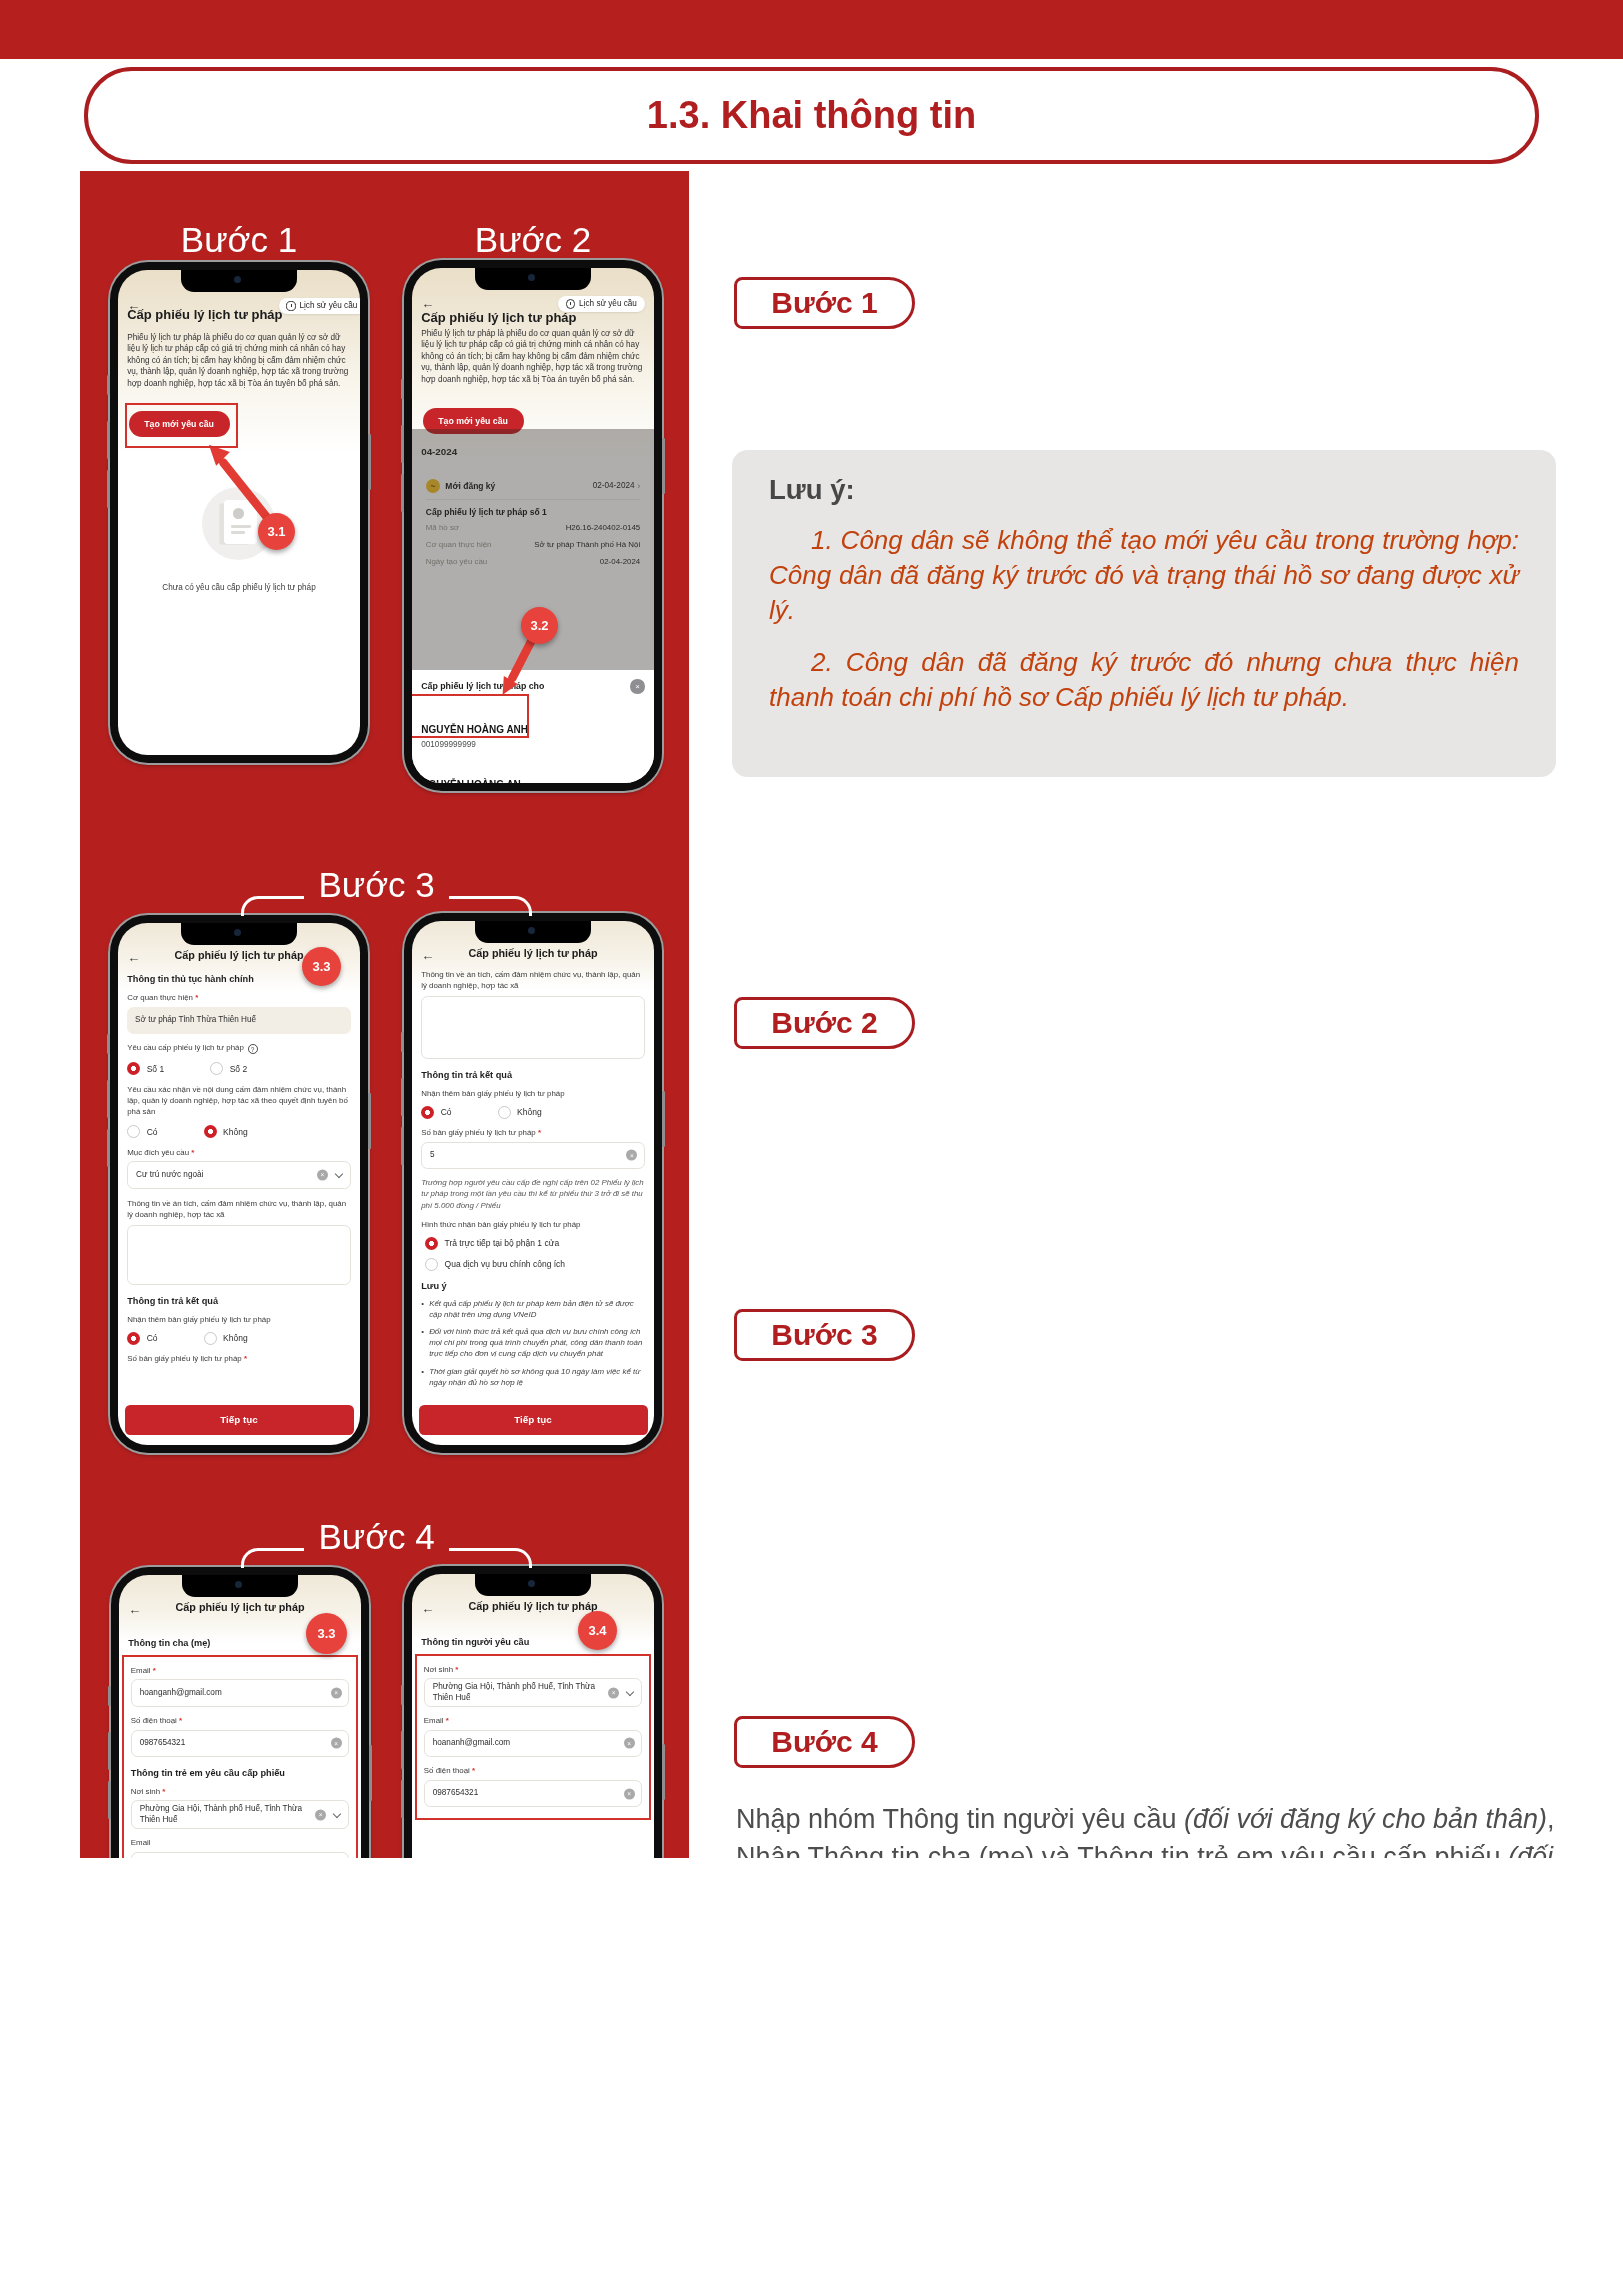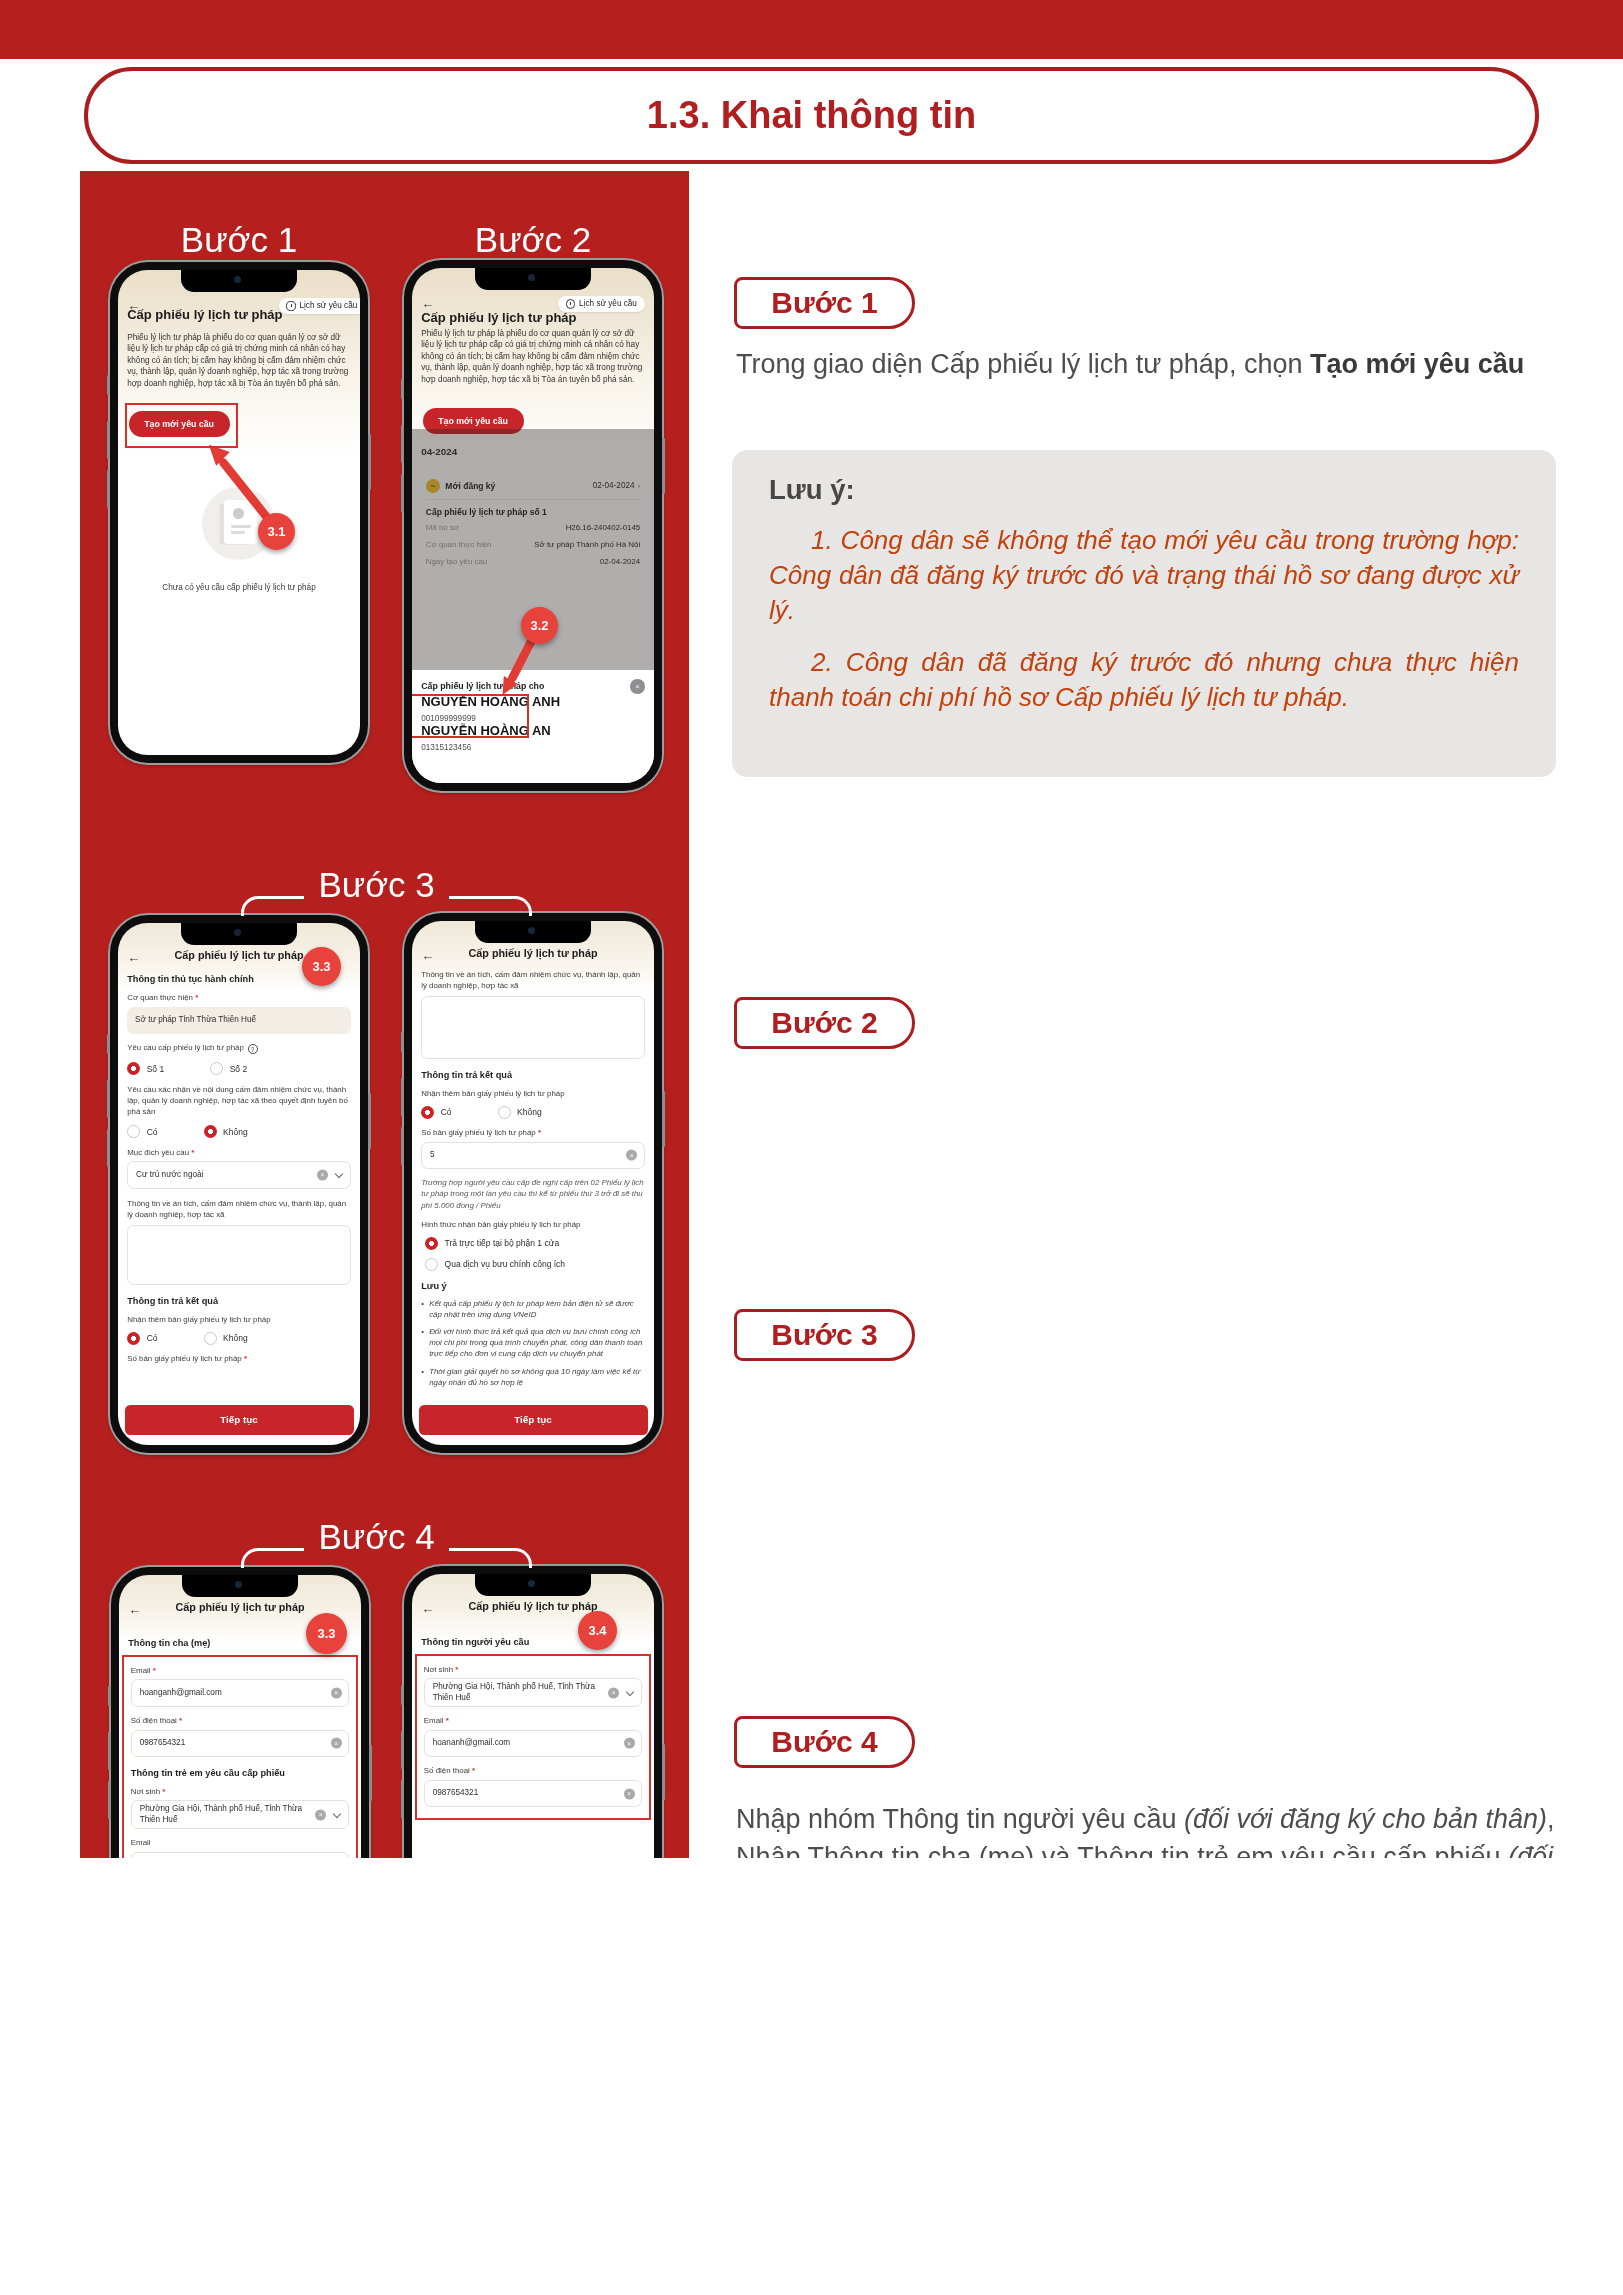--- a/index.html
+++ b/index.html
@@ -65,21 +65,21 @@
   .card-title{font-weight:bold;font-size:8.5px;color:#1d1d1d;padding:6.5px 0 2.6px}
   .crow{display:flex;justify-content:space-between;font-size:7.9px;padding:3.9px 0}
   .crow .cl{color:#9c9a96}
   .crow .cv{color:#2b2b2b;text-align:center}
   .scrim{position:absolute;left:0;right:0;background:rgba(47,43,36,.38);z-index:3}
   .sheet{position:absolute;left:0;right:0;bottom:0;background:#fff;border-radius:9.2px 9.2px 0 0;padding:9.2px;z-index:5}
   .sheet-head{display:flex;align-items:center;justify-content:space-between}
   .sheet-title{font-weight:bold;font-size:8.8px;color:#1c1c1c}
   .close-ic{width:14.4px;height:14.4px;border-radius:50%;background:#8E8E93;color:#fff;font-size:7.9px;
             display:flex;align-items:center;justify-content:center}
-  .person-name{font-weight:bold;font-size:13px;color:#141414;margin-top:0}
+  .person-name{font-weight:bold;font-size:10px;color:#141414;margin-top:30px}
   .person-id{font-size:8.2px;color:#4e4e4e;margin-top:5.2px}
 
   .body{position:absolute;left:0;right:0;top:42px;bottom:0;padding:0 9.2px;overflow:hidden}
   .sec{font-weight:bold;font-size:9.2px;color:#1e1e1e;margin-top:10.5px}
   .f-label{font-size:7.9px;color:#3a3a3a;margin-top:9.2px}
   .red-ast{color:#D3312B;font-weight:bold}
   .inp{position:relative;border:0.7px solid #E4E1DB;border-radius:6.5px;background:#fff;min-height:27.5px;
        display:flex;align-items:center;padding:2.6px 29px 2.6px 7.9px;font-size:8.2px;color:#2d2d2d;margin-top:4.6px;line-height:1.3}
   .inp.gray{background:#F2EEE5;border:none}
   .clr{position:absolute;right:6.5px;top:50%;transform:translateY(-50%);width:11px;height:11px;border-radius:50%;
@@ -450,21 +450,20 @@
       <div class="cont-btn">Tiếp tục</div>
       <div class="notch">
           <i class="cam"></i>
         </div>
     </div>
   </div>
 
   <div class="step-badge" style="top:277px">
       <span>Bước 1</span>
     </div>
-  <div class="step-text" style="top:346px"><span>Trong giao diện Cấp phiếu lý lịch tư pháp, chọn </span><b>Tạo mới yêu cầu</b></div>
 
   <div class="note-box">
     <div class="note-title">Lưu ý:</div>
     <div class="note-p">1. Công dân sẽ không thể tạo mới yêu cầu trong trường hợp: Công dân đã đăng ký trước đó và trạng thái hồ sơ đang được xử lý.</div>
     <div class="note-p">2. Công dân đã đăng ký trước đó nhưng chưa thực hiện thanh toán chi phí hồ sơ Cấp phiếu lý lịch tư pháp.</div>
   </div>
 
   <div class="step-badge" style="top:997px">
       <span>Bước 2</span>
     </div>

